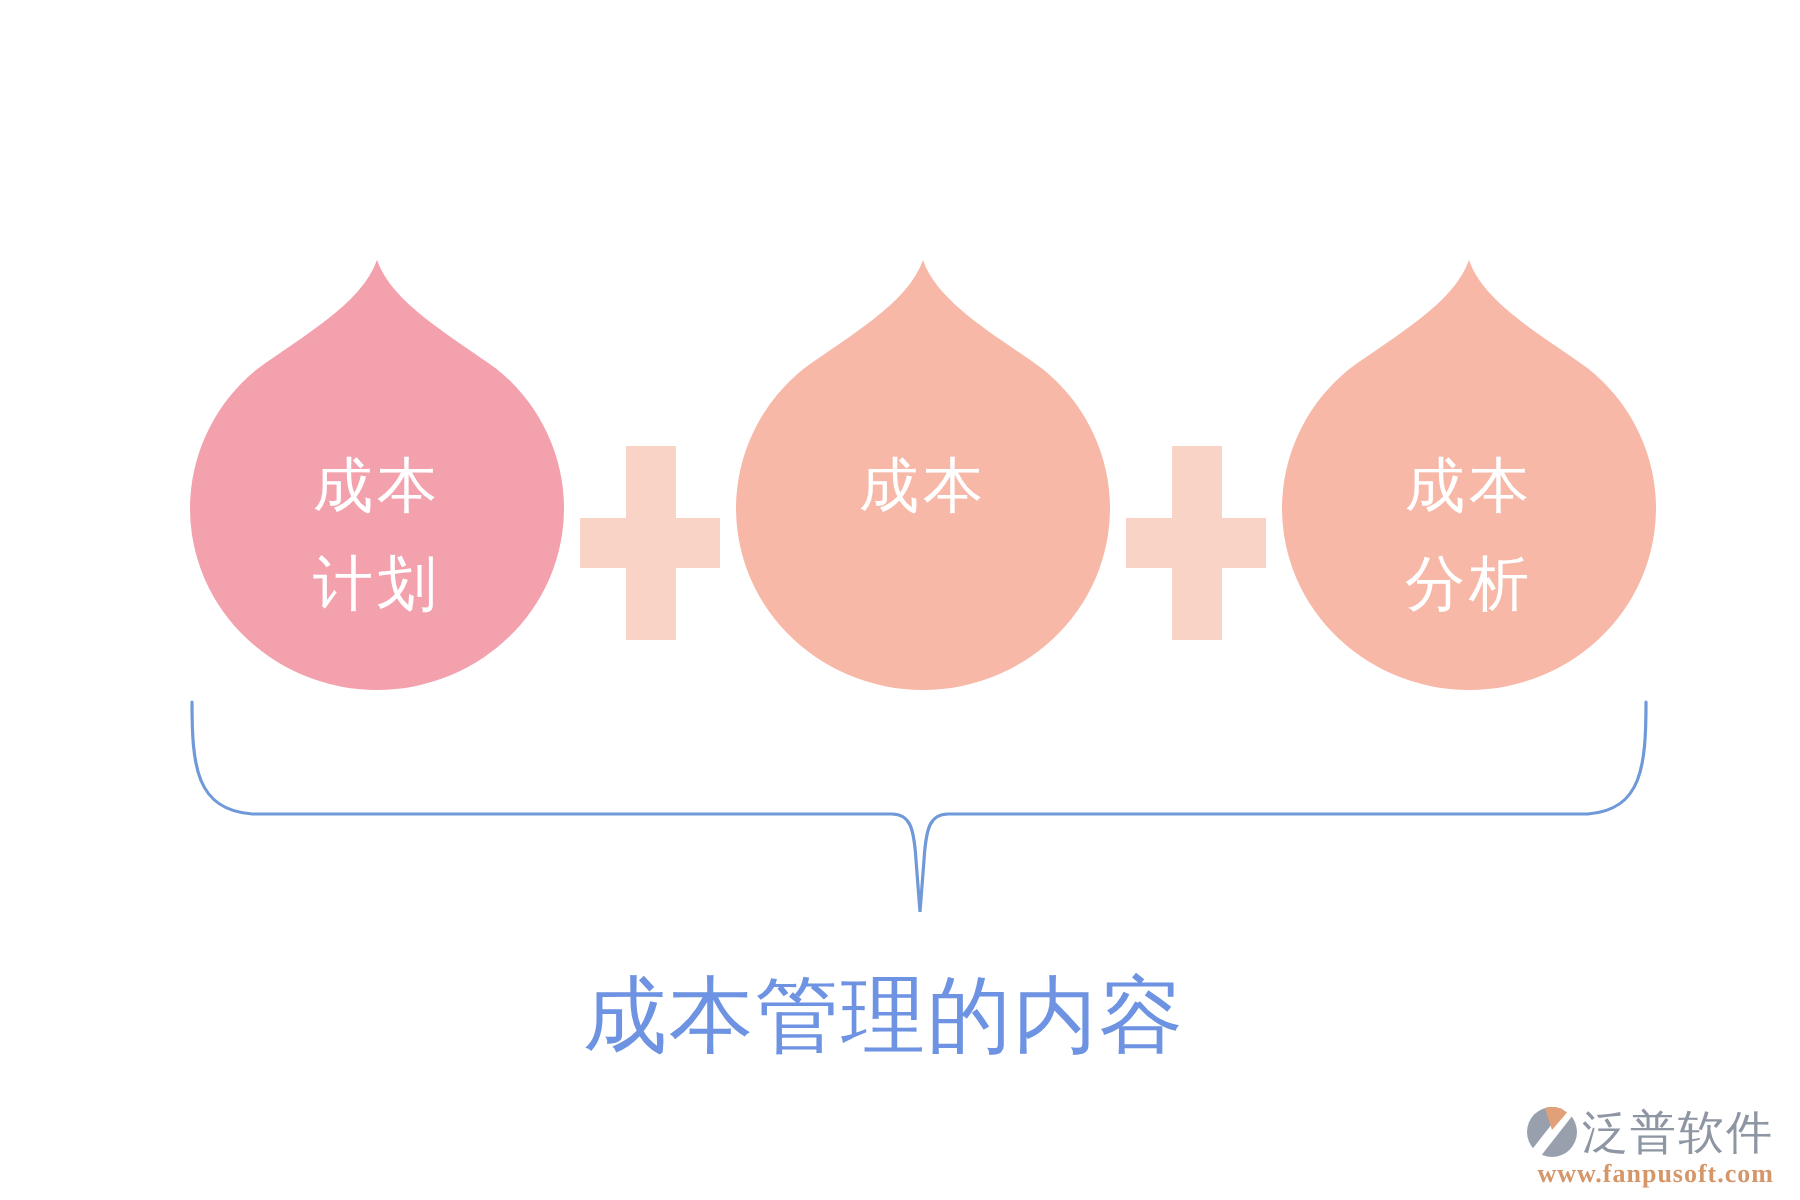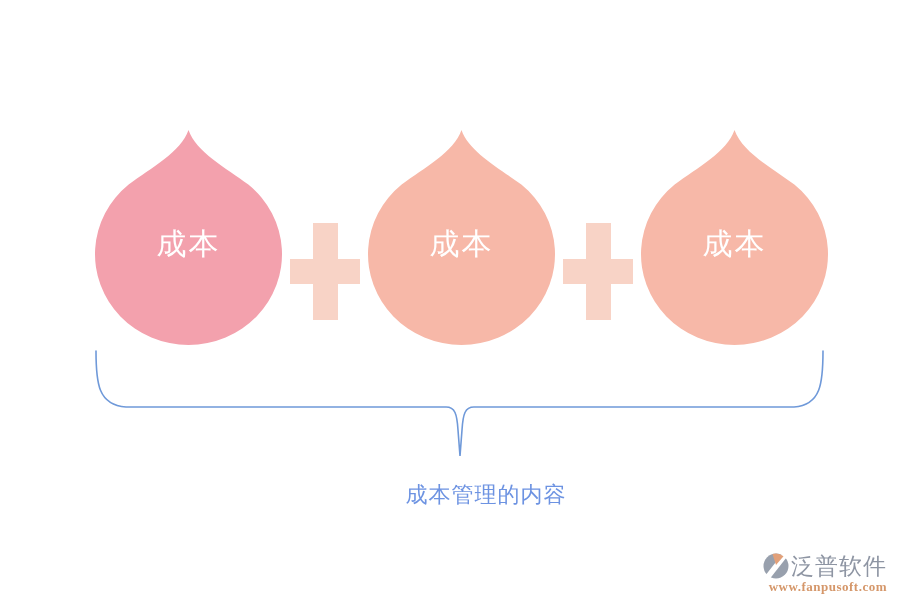--- a/index.html
+++ b/index.html
@@ -42,24 +42,24 @@
   .brace { position: absolute; left: 90px; top: 348px; width: 740px; height: 115px; }
   .brace path {
     fill: none;
     stroke: var(--brace_blue, #6f99d9);
     stroke-width: 1.6;
     stroke-linecap: round;
   }
 
   
   .diagram-title {
-    position: absolute; top: 480px; left: 486px;
+    position: absolute; top: 480px; left: 442px;
     transform: translateX(-50%);
     white-space: nowrap;
-    font-size: 22px; letter-spacing: 1px;
+    font-size: 42px; letter-spacing: 1px;
     color: var(--title_blue, #6d93e2);
   }
 
   
   .watermark {
     position: absolute; right: 13px; bottom: 5px;
     text-align: right;
   }
   .brand-row { display: flex; align-items: center; justify-content: space-between; }
   .brand-row svg { display: block; width: 26px; height: 26px; margin-right: 2px; }
@@ -83,20 +83,21 @@
 <div class="canvas">
 
   <div class="drops-row">
 
     <div class="drop">
       <svg viewBox="0 0 100 119" preserveAspectRatio="none">
         <path d="M50,0 C54,12 70,21 82,30 A50,50 0 1,1 18,30 C30,21 46,12 50,0 Z" style="fill: rgb(243, 161, 173);"></path>
       </svg>
       <div class="drop-label">
         <div>成本</div>
+        <div>计划</div>
       </div>
     </div>
 
     <div class="plus"></div>
 
     <div class="drop">
       <svg viewBox="0 0 100 119" preserveAspectRatio="none">
         <path d="M50,0 C54,12 70,21 82,30 A50,50 0 1,1 18,30 C30,21 46,12 50,0 Z" style="fill: rgb(247, 184, 168);"></path>
       </svg>
       <div class="drop-label">
@@ -105,20 +106,21 @@
     </div>
 
     <div class="plus"></div>
 
     <div class="drop">
       <svg viewBox="0 0 100 119" preserveAspectRatio="none">
         <path d="M50,0 C54,12 70,21 82,30 A50,50 0 1,1 18,30 C30,21 46,12 50,0 Z" style="fill: rgb(247, 184, 168);"></path>
       </svg>
       <div class="drop-label">
         <div>成本</div>
+        <div>分析</div>
       </div>
     </div>
 
   </div>
 
   <svg class="brace" viewBox="0 0 740 115">
     <path d="M6,3 C6,35 8,57 36,59
              L356,59 C365,59 367,66 368,82 L370,108
              L372,82 C373,66 375,59 384,59 L704,59
              C731,57 733,35 733,3"></path>

